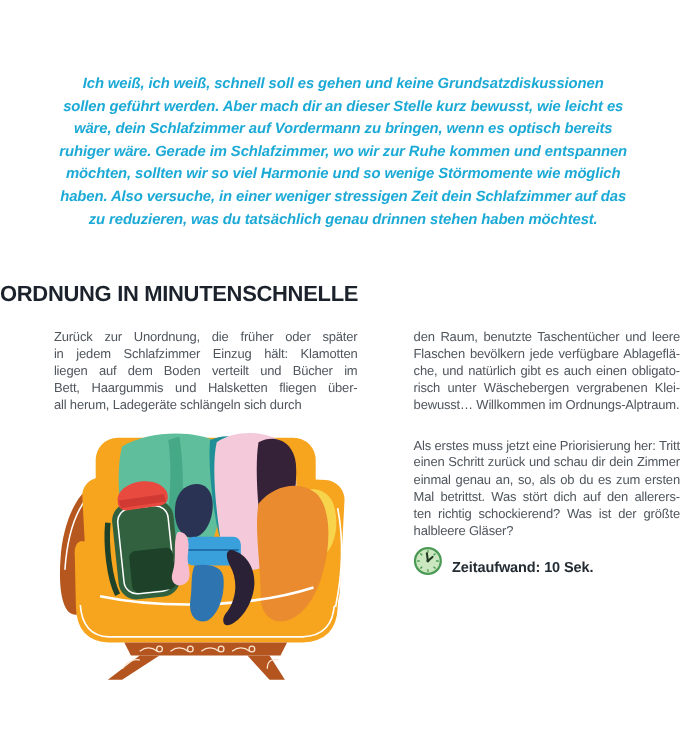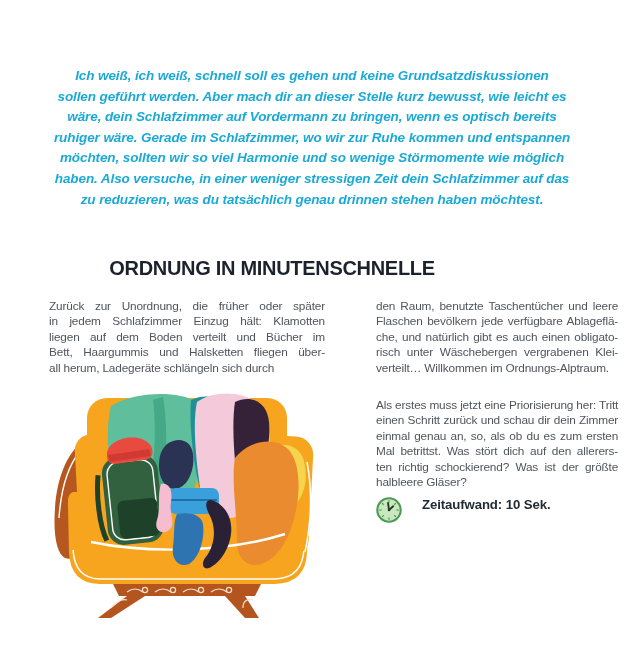--- a/index.html
+++ b/index.html
@@ -8,33 +8,33 @@
   }
   *{margin:0;padding:0;box-sizing:border-box;}
   html,body{background:var(--background,#fff);}
   body{width:624px;height:669px;font-family:"Liberation Sans",sans-serif;position:relative;overflow:hidden;}
   .page{position:absolute;inset:0;background:var(--background,#fff);}
 
   .intro{position:absolute;top:66px;left:40px;width:544px;color:var(--accent-teal,#1BA9D6);
          font-style:italic;font-weight:bold;font-size:13.5px;line-height:20.6px;letter-spacing:-.1px;}
   .intro .tline{text-align:left;text-align-last:center;white-space:nowrap;}
 
-  .heading{position:absolute;top:257px;left:0;width:496px;text-align:center;
-           color:var(--heading-color,#1C222C);font-size:20px;font-weight:bold;letter-spacing:-.3px;margin-left:24px;}
+  .heading{position:absolute;top:257px;left:0;width:496px;text-align:left;
+           color:var(--heading-color,#1C222C);font-size:20px;font-weight:bold;letter-spacing:-.3px;}
 
   .columns{position:absolute;top:299px;left:17px;width:591px;display:flex;gap:19px;}
   .col{width:286px;color:var(--body-text,#4E555C);font-size:11.8px;line-height:15.4px;letter-spacing:-.15px;margin-left:32px;}
   .col .tline{text-align:justify;text-align-last:justify;white-space:nowrap;overflow:visible;}
   .col .tline-last{text-align-last:left;}
   .para2{margin-top:22px;}
 
   .illustration-wrap{margin-top:16px;width:276px;height:228px;}
   .illustration-wrap svg{display:block;}
 
-  .time-row{margin-top:7px;display:flex;align-items:flex-start;gap:20px;}
+  .time-row{margin-top:7px;display:flex;align-items:flex-end;gap:9px;}
   .time-row .clock{width:26px;height:26px;flex:0 0 auto;}
   .time-label{font-size:13.2px;font-weight:bold;letter-spacing:-.1px;color:var(--bold-text,#232B33);}
 </style>
 </head>
 <body>
 
 <div class="page">
 
   <div class="intro">
       <div class="tline">Ich weiß, ich weiß, schnell soll es gehen und keine Grundsatzdiskussionen</div>
@@ -124,21 +124,21 @@
         </svg>
       </div>
     </div>
 
     <div class="col">
       <div>
           <div class="tline">den Raum, benutzte Taschentücher und leere</div>
           <div class="tline">Flaschen bevölkern jede verfügbare Ablageflä-</div>
           <div class="tline">che, und natürlich gibt es auch einen obligato-</div>
           <div class="tline">risch unter Wäschebergen vergrabenen Klei-</div>
-          <div class="tline tline-last">verteilt… Willkommen im Ordnungs-Alptraum.</div>
+          <div class="tline tline-last">bewusst… Willkommen im Ordnungs-Alptraum.</div>
         </div>
       <div class="para2">
           <div class="tline">Als erstes muss jetzt eine Priorisierung her: Tritt</div>
           <div class="tline">einen Schritt zurück und schau dir dein Zimmer</div>
           <div class="tline">einmal genau an, so, als ob du es zum ersten</div>
           <div class="tline">Mal betrittst. Was stört dich auf den allerers-</div>
           <div class="tline">ten richtig schockierend? Was ist der größte</div>
           <div class="tline tline-last">halbleere Gläser?</div>
         </div>
 

